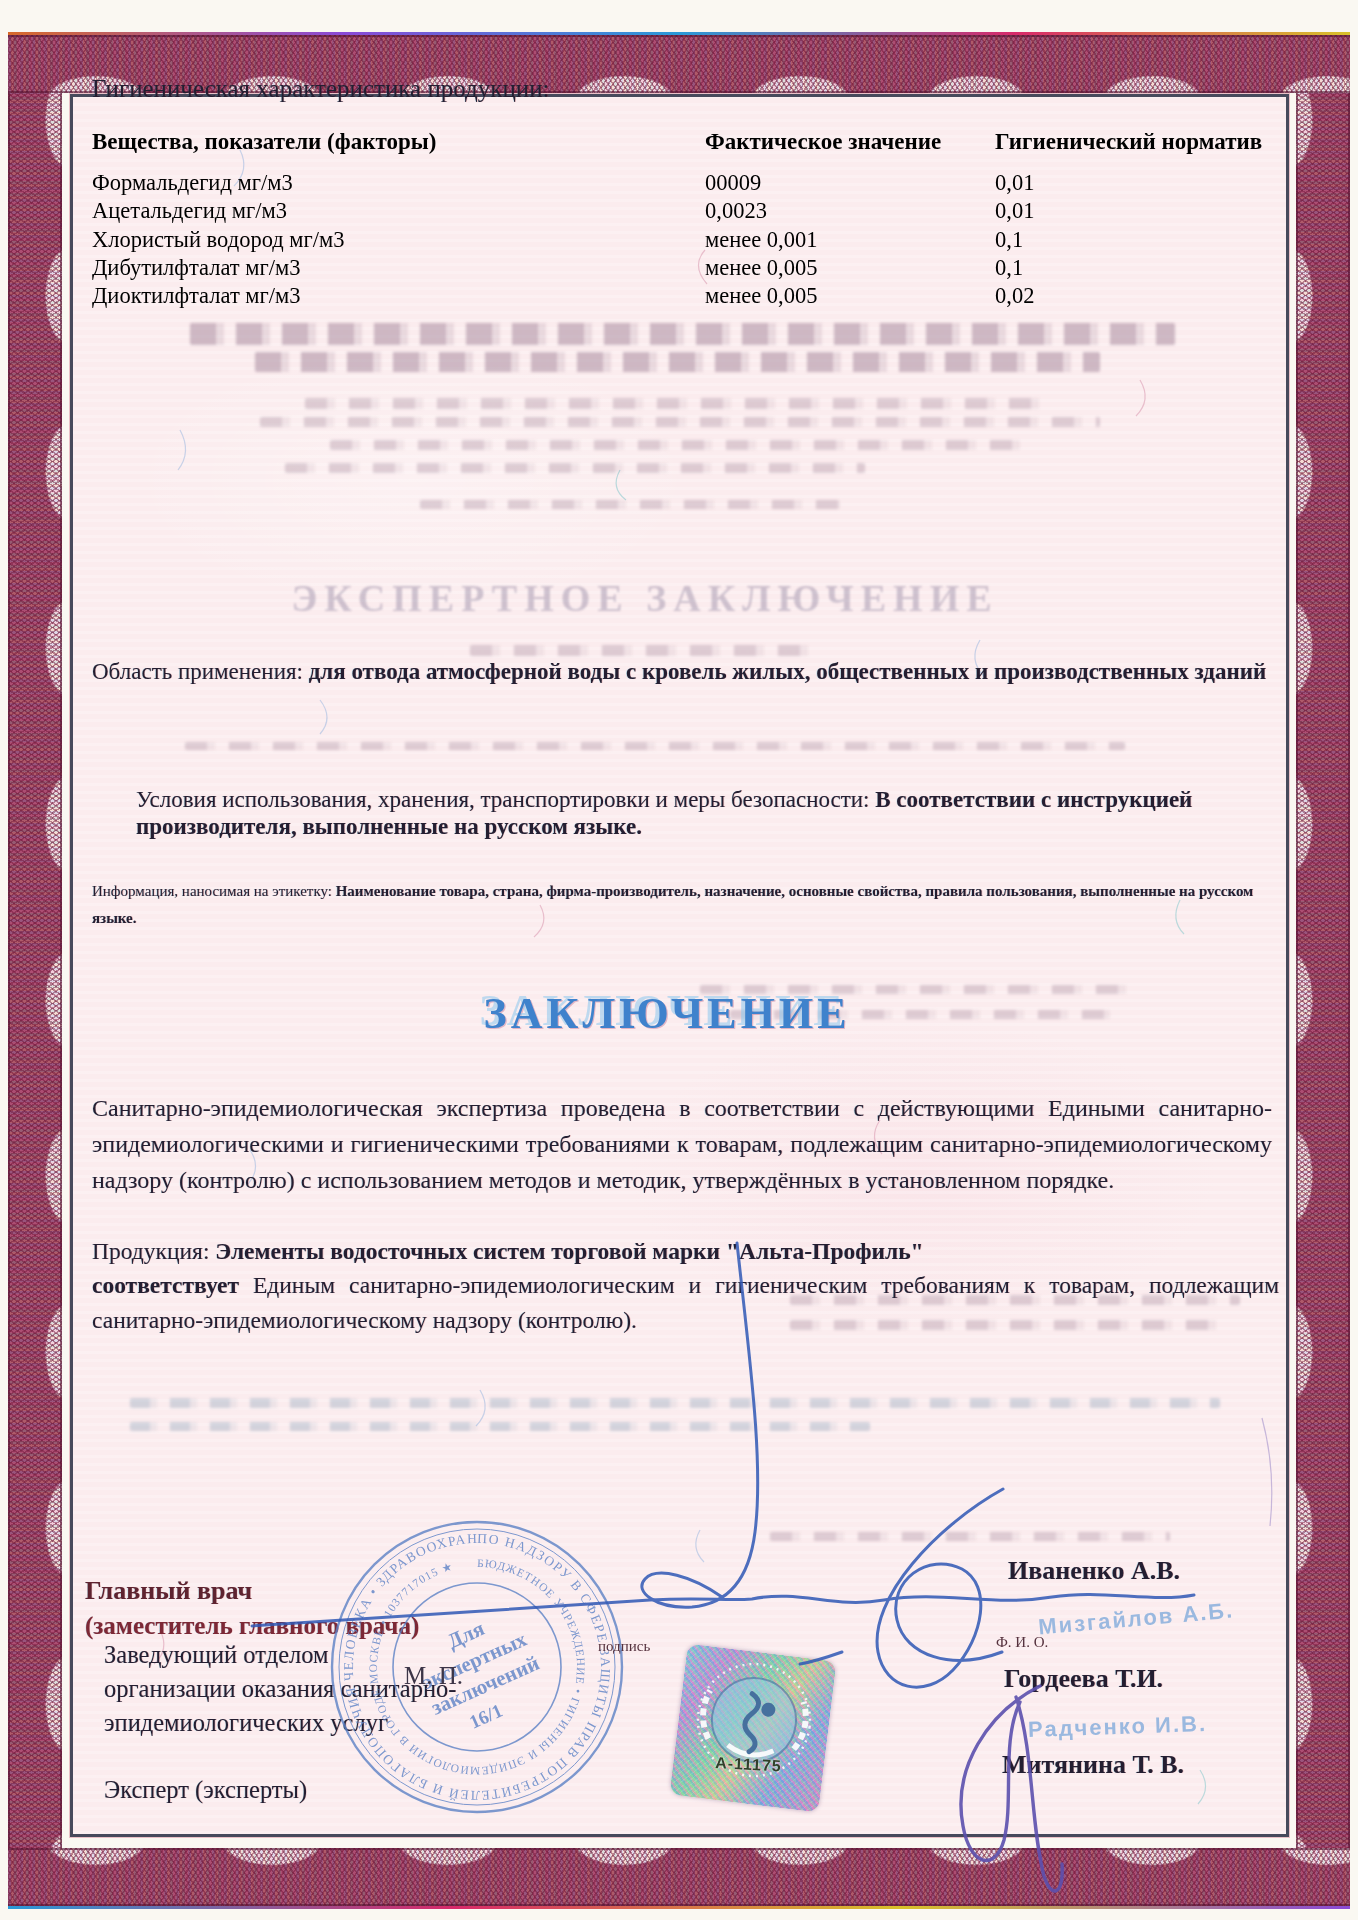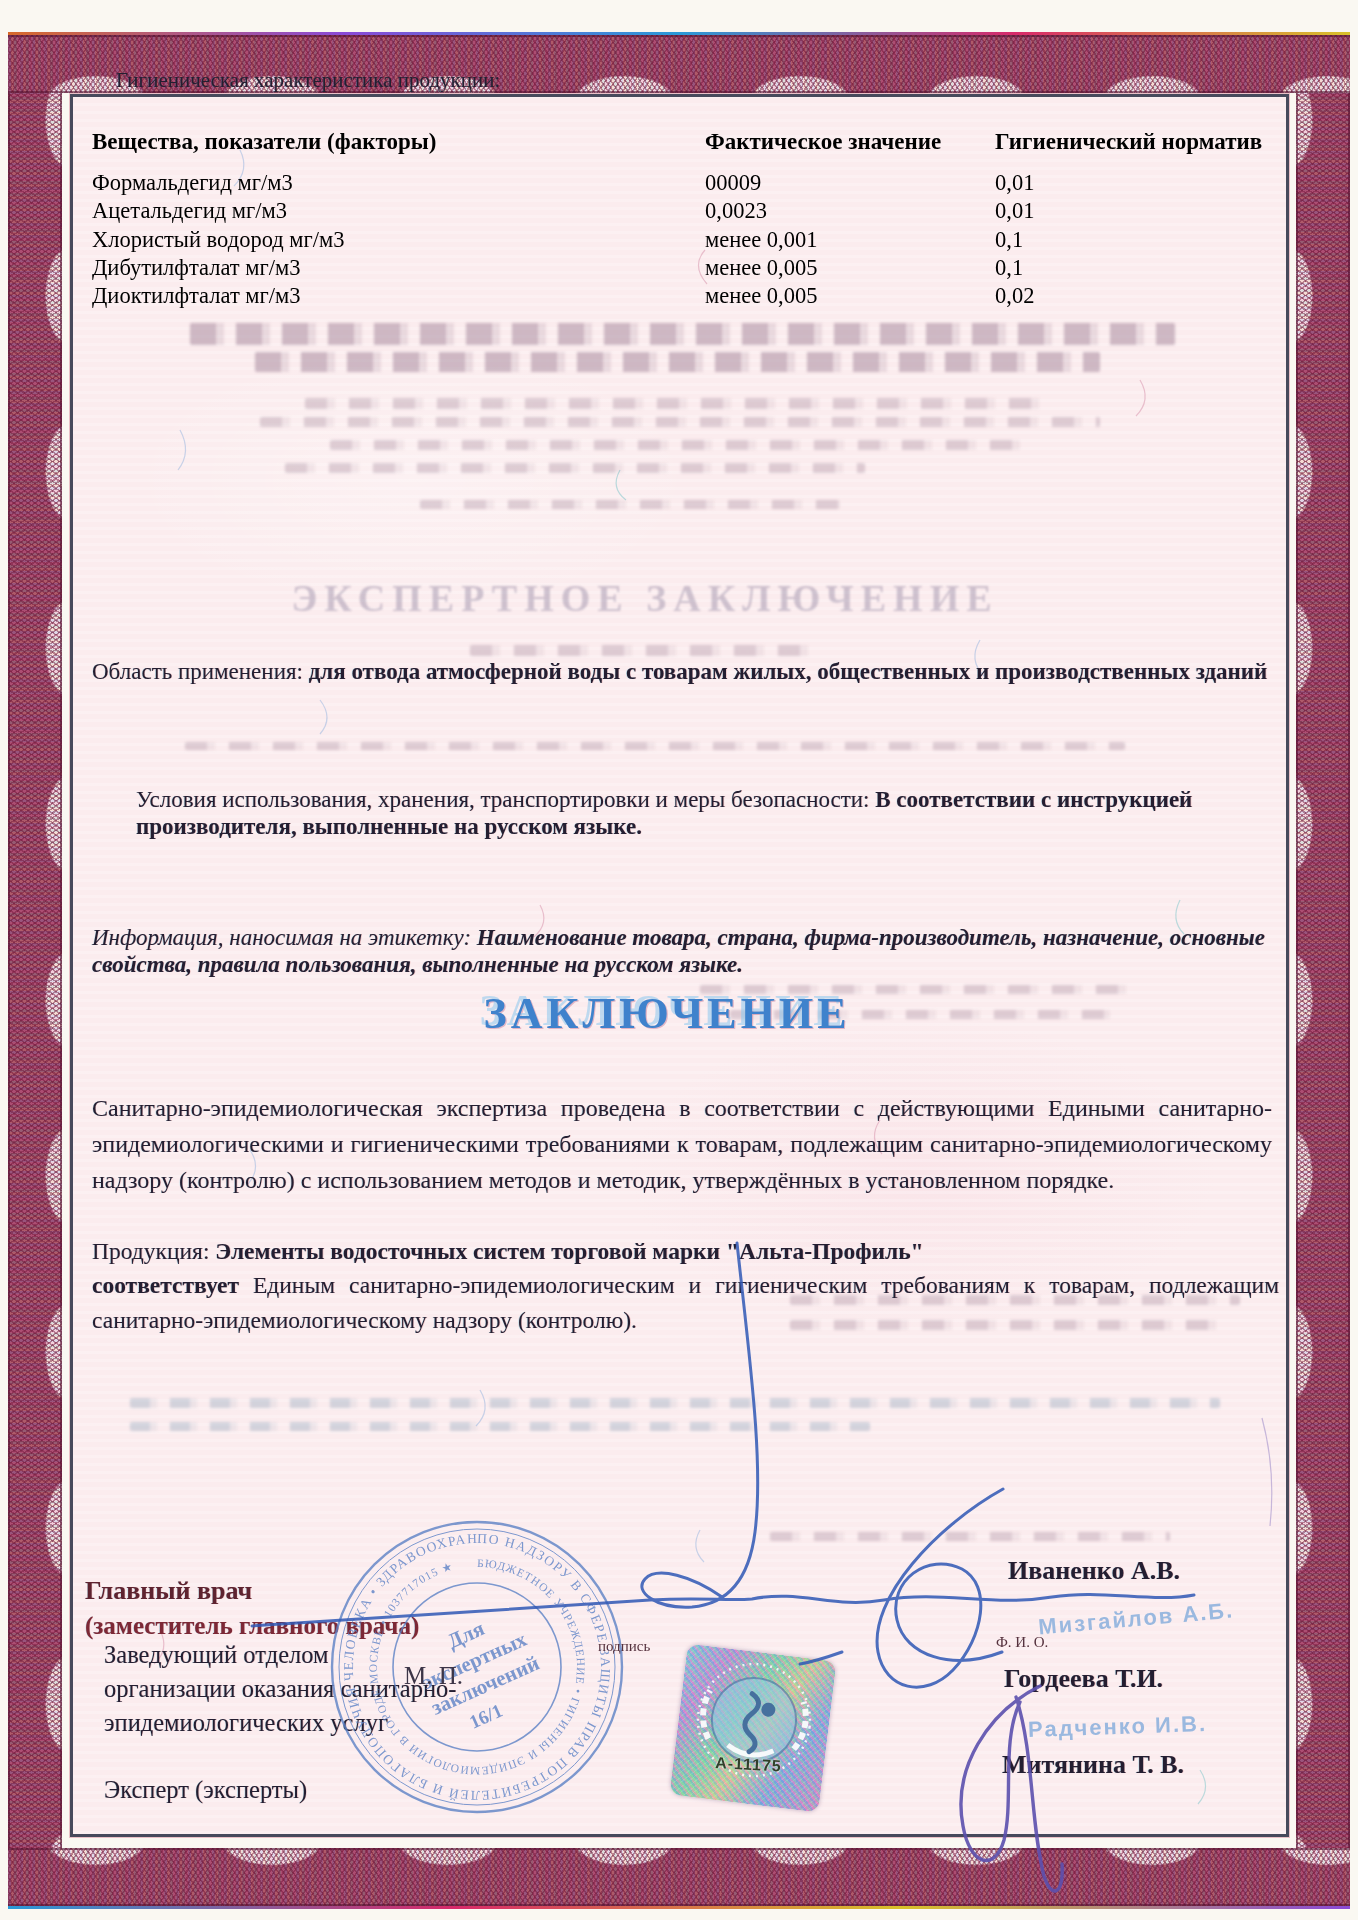--- a/index.html
+++ b/index.html
@@ -165,21 +165,21 @@
   <div class="gl" style="left:470px;top:645px;width:350px;height:11px;"></div>
   <div class="gl" style="left:185px;top:742px;width:940px;height:8px;"></div>
   <div class="gl" style="left:700px;top:985px;width:430px;height:9px;"></div>
   <div class="gl" style="left:730px;top:1010px;width:380px;height:9px;"></div>
   <div class="gl" style="left:790px;top:1295px;width:450px;height:10px;"></div>
   <div class="gl" style="left:790px;top:1320px;width:440px;height:10px;"></div>
   <div class="gl cyan" style="left:130px;top:1398px;width:1090px;height:10px;"></div>
   <div class="gl cyan" style="left:130px;top:1422px;width:740px;height:9px;"></div>
   <div class="gl" style="left:770px;top:1532px;width:400px;height:9px;"></div>
 
-  <div class="t" style="left:92px;top:68px;font-size:21px;margin-left:24px;">Гигиеническая характеристика продукции:</div>
+  <div class="t" style="left:92px;top:75px;font-size:25px;">Гигиеническая характеристика продукции:</div>
 
   <div class="tbl">
     <div class="tbl-row tbl-head">
       <div>Вещества, показатели (факторы)</div>
       <div>Фактическое значение</div>
       <div>Гигиенический норматив</div>
     </div>
     <div class="tbl-row">
       <div>Формальдегид мг/м3</div>
       <div>00009</div>
@@ -202,29 +202,29 @@
     </div>
     <div class="tbl-row">
       <div>Диоктилфталат мг/м3</div>
       <div>менее 0,005</div>
       <div>0,02</div>
     </div>
   </div>
 
   <div class="t" style="left:92px;top:658px;width:1190px;font-size:23px;line-height:27px;">
     <span>Область применения:</span>
-    <span class="b">для отвода атмосферной воды с товарам жилых, общественных и производственных зданий</span>
+    <span class="b">для отвода атмосферной воды с кровель жилых, общественных и производственных зданий</span>
   </div>
 
   <div class="t" style="left:92px;top:786px;width:1192px;font-size:23px;line-height:27px;margin-left:44px;">
     <span>Условия использования, хранения, транспортировки и меры безопасности:</span>
     <span class="b">В соответствии с инструкцией производителя, выполненные на русском языке.</span>
   </div>
 
-  <div class="t" style="left:92px;top:924px;width:1192px;font-size:23px;line-height:27px;font-style:italic;">
+  <div class="t" style="left:92px;top:878px;width:1192px;font-size:15px;line-height:27px;">
     <span>Информация, наносимая на этикетку:</span>
     <span class="b">Наименование товара, страна, фирма-производитель, назначение, основные свойства, правила пользования, выполненные на русском языке.</span>
   </div>
 
   <div class="conclusion-heading">ЗАКЛЮЧЕНИЕ</div>
 
   <div class="t" style="left:92px;top:1090px;width:1180px;font-size:24px;line-height:36px;text-align:justify;">Санитарно-эпидемиологическая экспертиза проведена в соответствии с действующими Едиными санитарно-эпидемиологическими и гигиеническими требованиями к товарам, подлежащим санитарно-эпидемиологическому надзору (контролю)  с использованием методов и методик, утверждённых в установленном порядке.</div>
 
   <div class="t" style="left:92px;top:1234px;width:1190px;font-size:23.5px;line-height:34px;">
     <span>Продукция:</span>

